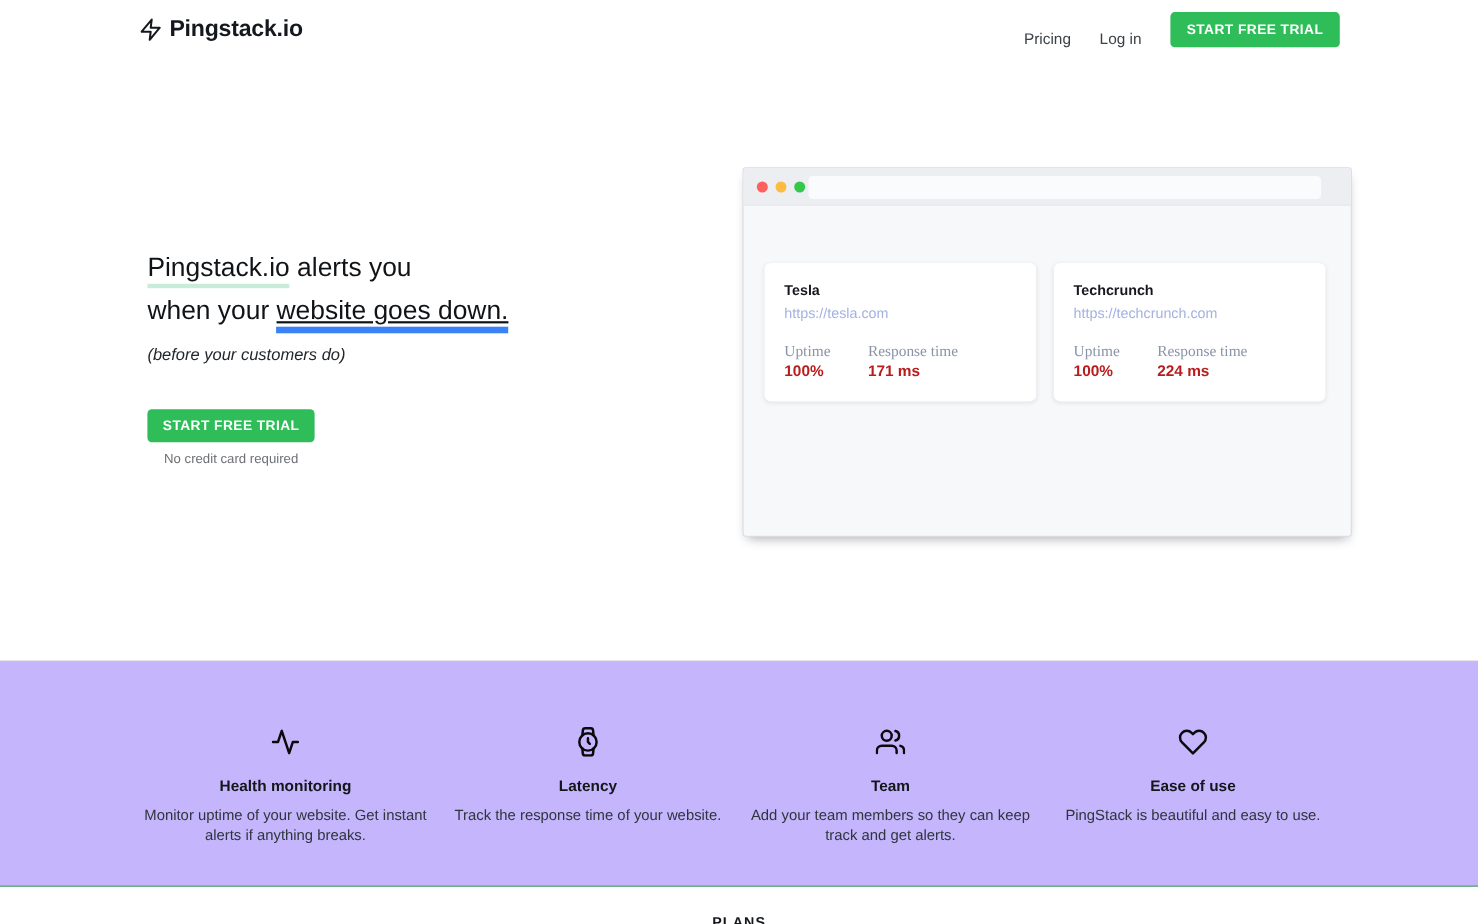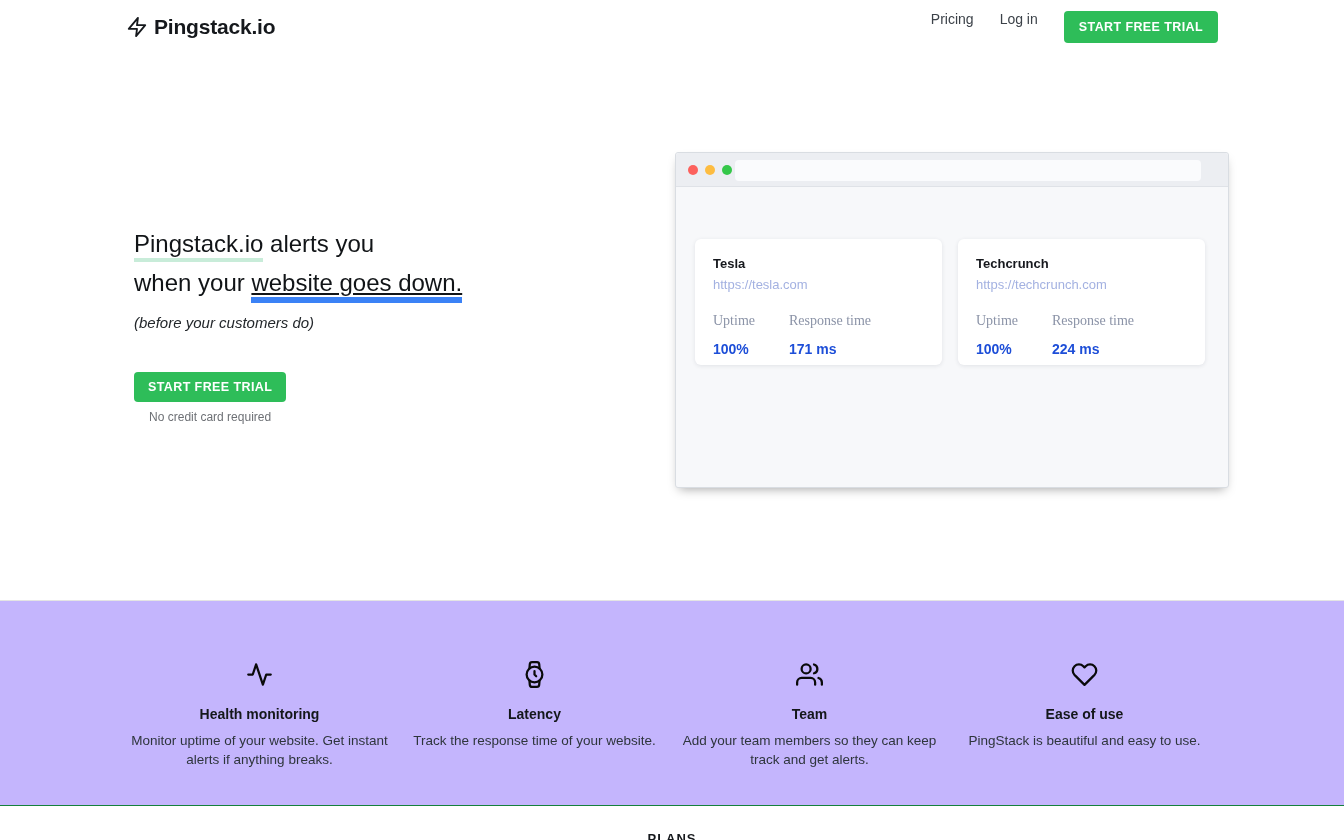--- a/index.html
+++ b/index.html
@@ -7,21 +7,21 @@
     font-family: "Liberation Sans", sans-serif; color: #15181c; }
   .page { position: relative; width: 1344px; height: 840px; background: #fff; padding-left: 30px; }
 
   
   .topnav { position: absolute; top: 0; left: 0; right: 0; height: 54px;
     display: flex; align-items: center; justify-content: space-between;
     padding: 0 126px; }
   .logo { display: flex; align-items: center; gap: 6px; cursor: pointer; }
   .logo svg { display: block; }
   .logo-text { font-size: 21px; font-weight: 600; letter-spacing: -0.2px; color: #15181c; }
-  .nav-right { display: flex; align-items: flex-start; gap: 26px; }
+  .nav-right { display: flex; align-items: flex-end; gap: 26px; }
   .nav-link { font-size: 14px; color: #3c4249; cursor: pointer; }
   .btn-green { display: inline-block; background: #2ebd59; color: #fff; font-weight: 700;
     font-size: 12.5px; letter-spacing: 0.4px; border: none; border-radius: 4px;
     padding: 9px 15px; cursor: pointer; font-family: "Liberation Sans", sans-serif; }
 
   
   .hero-title { position: absolute; left: 134px; top: 224px; font-size: 24px;
     font-weight: 500; line-height: 39px; color: #111417; }
   .hl-green { border-bottom: 4px solid #c8ecd9; padding-bottom: 1px; }
   .hl-pink  { border-bottom: 6px solid #3b82f6; padding-bottom: 1px; text-decoration: underline; }
@@ -45,21 +45,21 @@
   .dot-green  { background: #34c749; }
   .urlbar { position: absolute; left: 59px; top: 7px; width: 466px; height: 21px;
     background: #fafbfd; border-radius: 4px; }
   .cards { position: absolute; left: 19px; top: 86px; display: flex; gap: 16px; }
   .card { width: 247px; height: 126px; background: #ffffff; border-radius: 6px;
     box-shadow: 0 1px 4px rgba(30,40,60,0.10); padding: 17px 18px; }
   .card-name { font-size: 13px; font-weight: 700; color: #16181d; }
   .card-url { margin-top: 6px; font-size: 13px; color: #a3b1e1; }
   .card-stats { margin-top: 21px; display: flex; gap: 34px; }
   .stat-label { font-size: 14px; color: #8b93a7; font-family: Liberation Serif, serif; }
-  .stat-value { margin-top: 12px; font-size: 14px; font-weight: 700; color: #1d4ed8; }
+  .stat-value { margin-top: 0; font-size: 14px; font-weight: 700; color: #b91c1c; }
 
   
   .features { position: absolute; left: 0; right: 0; top: 600px; height: 205px;
     border-top: 1px solid #e4e4e4; background: #c4b5fd; }
   .features-grid { width: 1100px; margin: 60px auto 0;
     display: grid; grid-template-columns: repeat(4, 1fr); }
   .feature { text-align: center; }
   .feature-icon { height: 27px; }
   .feature-icon svg { display: inline-block; }
   .feature-title { margin-top: 18px; font-size: 14px; font-weight: 700; color: #14171a; }

